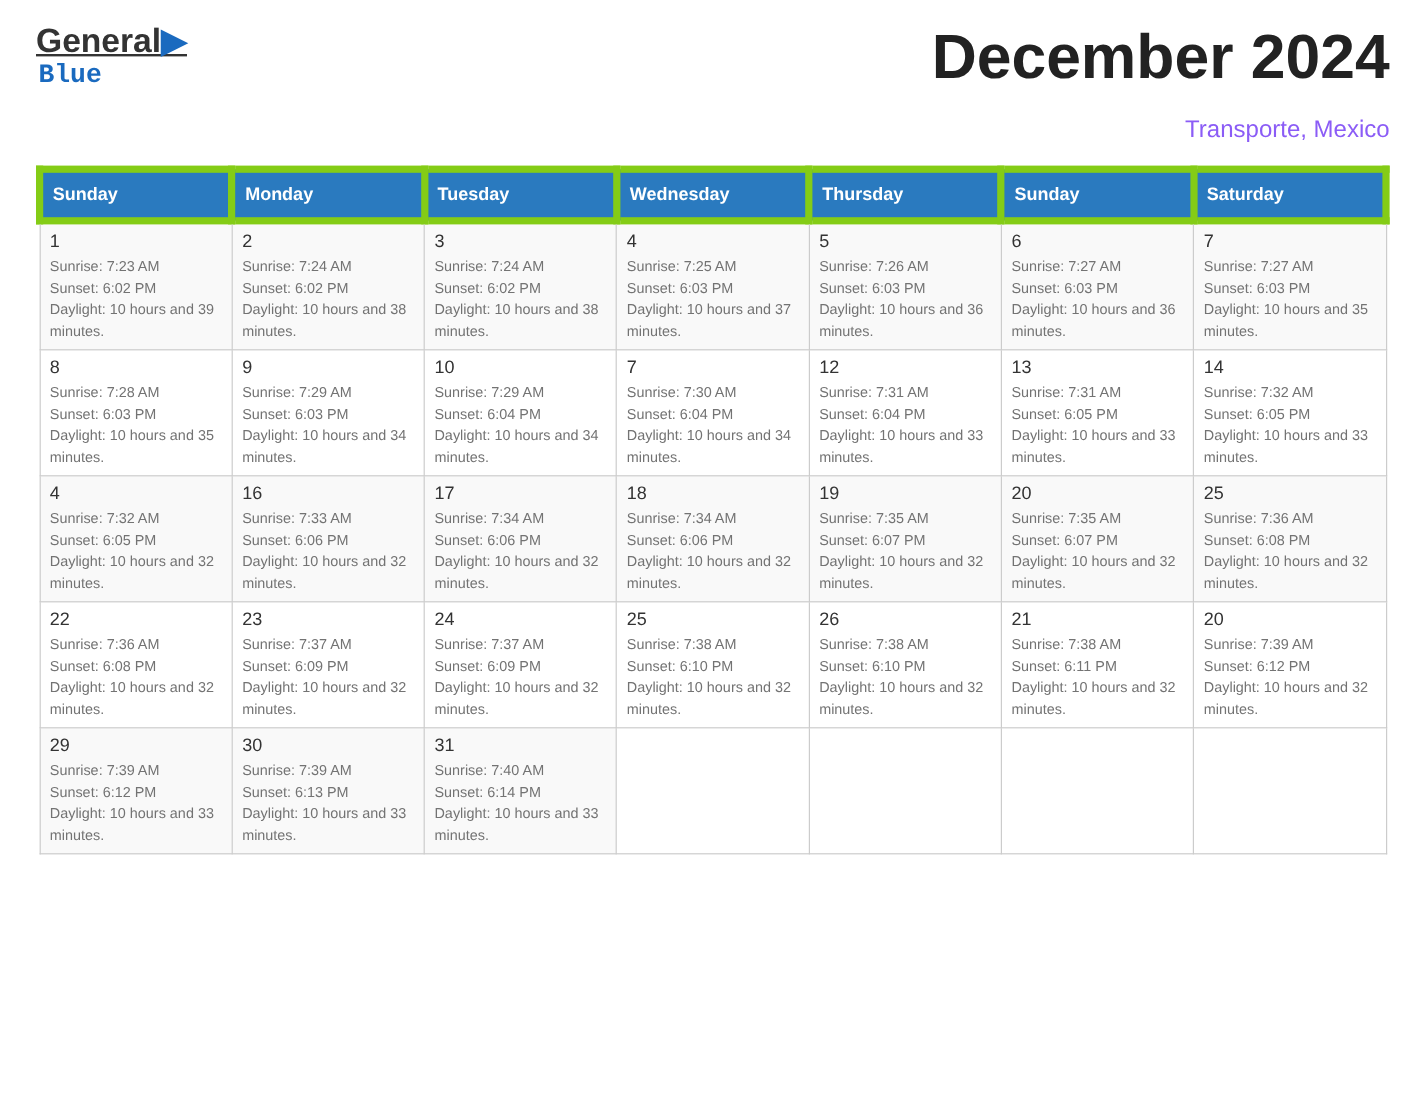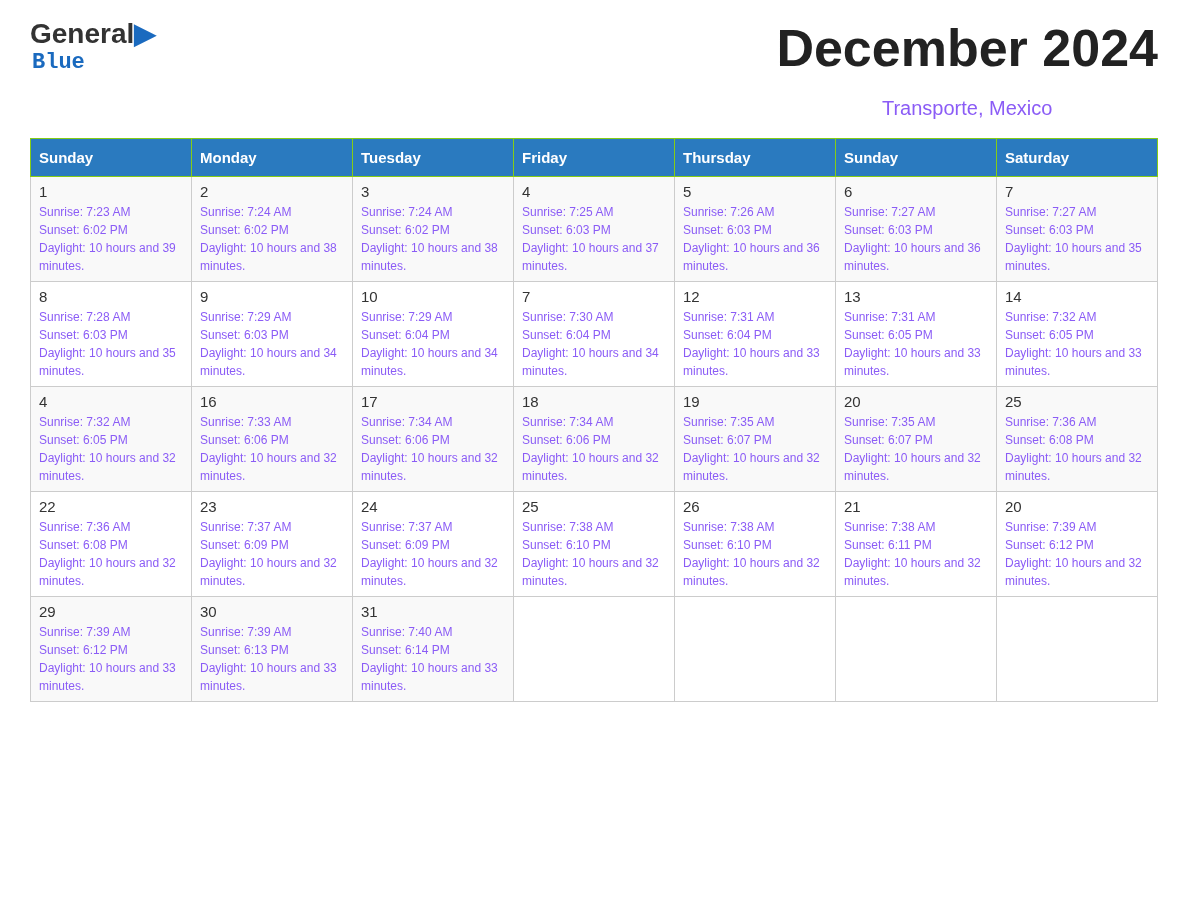--- a/index.html
+++ b/index.html
@@ -21,37 +21,38 @@
       flex-direction: column;
       align-items: flex-start;
     }
     .logo-text {
       display: flex;
       align-items: center;
       font-size: 28px;
       font-weight: bold;
       color: #333;
       line-height: 1;
+      text-decoration: underline;
     }
     .logo-text .general {
       color: #333;
     }
     .logo-text .blue-part {
       color: #1a6abf;
     }
     .logo-blue-label {
       color: #1a6abf;
       font-size: 22px;
       font-weight: bold;
       margin-left: 2px;
       margin-top: 2px;
       font-family: Liberation Mono, monospace;
     }
     .title-area {
-      text-align: center;
+      text-align: right;
     }
     .title-area h1 {
       font-size: 52px;
       font-weight: bold;
       color: #222;
       line-height: 1.1;
     }
     .title-area .subtitle {
       font-size: 20px;
       color: #8b5cf6;
@@ -62,40 +63,40 @@
       border-collapse: collapse;
       table-layout: fixed;
     }
     thead tr th {
       background-color: #2a7abf;
       color: #fff;
       padding: 10px 8px;
       font-size: 15px;
       font-weight: bold;
       text-align: left;
-      border: 1px solid #84cc16;
+      border: 6px solid #84cc16;
     }
     tbody tr td {
       border: 1px solid #ccc;
       padding: 6px 8px;
       vertical-align: top;
       font-size: 12.5px;
       color: #333;
       min-height: 90px;
     }
     tbody tr td .day-num {
       font-size: 15px;
       font-weight: normal;
       color: #333;
       display: block;
       margin-bottom: 3px;
     }
     tbody tr td .day-info {
       font-size: 12px;
-      color: #8b5cf6;
+      color: #737373;
       line-height: 1.5;
     }
     tbody tr:nth-child(odd) td {
       background-color: #f9f9f9;
     }
     tbody tr:nth-child(even) td {
       background-color: #fff;
     }
     tbody tr td.empty {
       background-color: #fff;
@@ -117,21 +118,21 @@
     <div class="subtitle">Transporte, Mexico</div>
   </div>
 </div>
 
 <table>
   <thead>
     <tr>
     <th>Sunday</th>
         <th>Monday</th>
         <th>Tuesday</th>
-        <th>Friday</th>
+        <th>Wednesday</th>
         <th>Thursday</th>
         <th>Sunday</th>
         <th>Saturday</th>
       </tr>
   </thead>
   <tbody id="calendar-body">
   <tr>
         <td>
           <span class="day-num">1</span>
           <div class="day-info">Sunrise: 7:23 AM<br>Sunset: 6:02 PM<br>Daylight: 10 hours and 39 minutes.</div>

